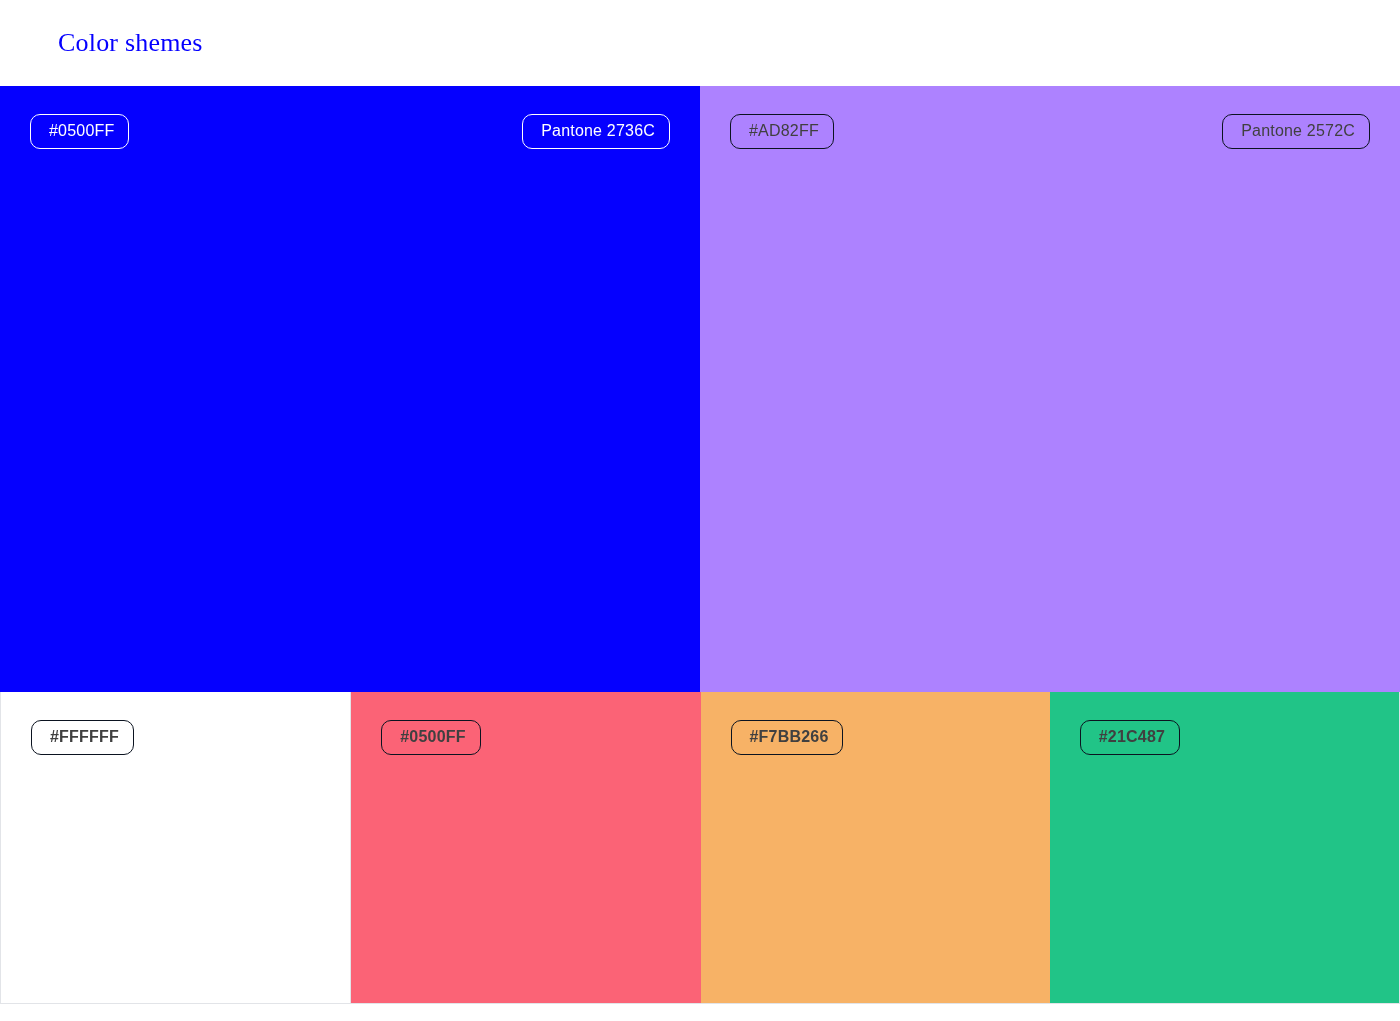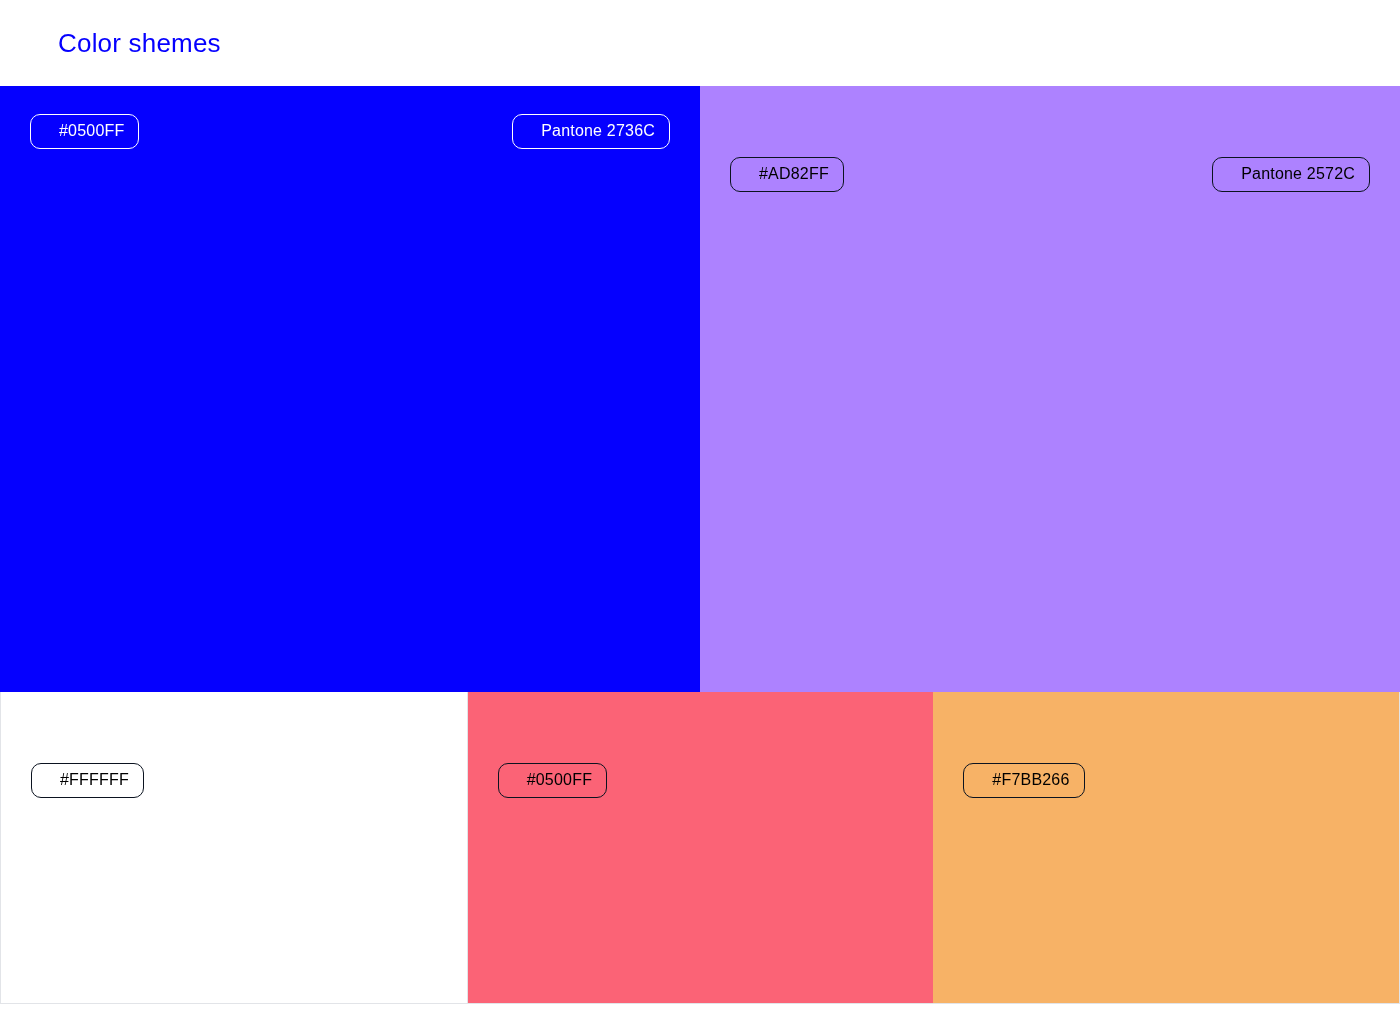--- a/index.html
+++ b/index.html
@@ -3,20 +3,21 @@
 <meta charset="utf-8">
 <style>
   * { box-sizing: border-box; margin: 0; padding: 0; }
   html, body { width: 1400px; height: 1021px; font-family: -apple-system, BlinkMacSystemFont, "Segoe UI", Helvetica, Arial, sans-serif; background: #ffffff; }
   .page { width: 1400px; height: 1021px; display: flex; flex-direction: column; }
   .header {
     height: 86px;
     padding-left: 58px;
     display: flex;
     align-items: center;
+    font-family: Liberation Serif, serif;
   }
   .header h1 {
     font-size: 26px;
     font-weight: 400;
     letter-spacing: 0.2px;
   }
   .primary-row {
     height: 606px;
     display: flex;
   }
@@ -34,33 +35,34 @@
     border-left: 1px solid #e2e4e8;
     border-right: 1px solid #e2e4e8;
     border-bottom: 1px solid #e2e4e8;
   }
   .secondary-swatch {
     flex: 1;
     position: relative;
     padding: 28px 30px;
     display: flex;
     align-items: flex-start;
+    font-weight: bold;
   }
   .pill {
     display: inline-block;
     border-radius: 10px;
-    padding: 8px 14px 9px 28px;
+    padding: 8px 14px 9px 18px;
     font-size: 16px;
     line-height: 1;
     border: 1.2px solid;
     white-space: nowrap;
     letter-spacing: 0.2px;
   }
   .pill.light { border-color: #ffffff; color: #ffffff; }
-  .pill.dark  { border-color: #0b1320; color: #000000; margin-top: 43px; }
+  .pill.dark  { border-color: #0b1320; color: #404040; }
 </style>
 </head>
 <body>
 
 <div class="page">
 
   <div class="header">
     <h1 style="color:#0500FF">Color shemes</h1>
   </div>
 
@@ -78,15 +80,18 @@
   <div class="secondary-row">
     <div class="secondary-swatch" style="background:#FFFFFF;border-right:1px solid #e2e4e8">
       <span class="pill dark">#FFFFFF</span>
     </div>
     <div class="secondary-swatch" style="background:#FB6376">
       <span class="pill dark">#0500FF</span>
     </div>
     <div class="secondary-swatch" style="background:#F7B266">
       <span class="pill dark">#F7BB266</span>
     </div>
+    <div class="secondary-swatch" style="background:#21C487">
+      <span class="pill dark">#21C487</span>
+    </div>
   </div>
 
 </div>
 
 </body></html>

